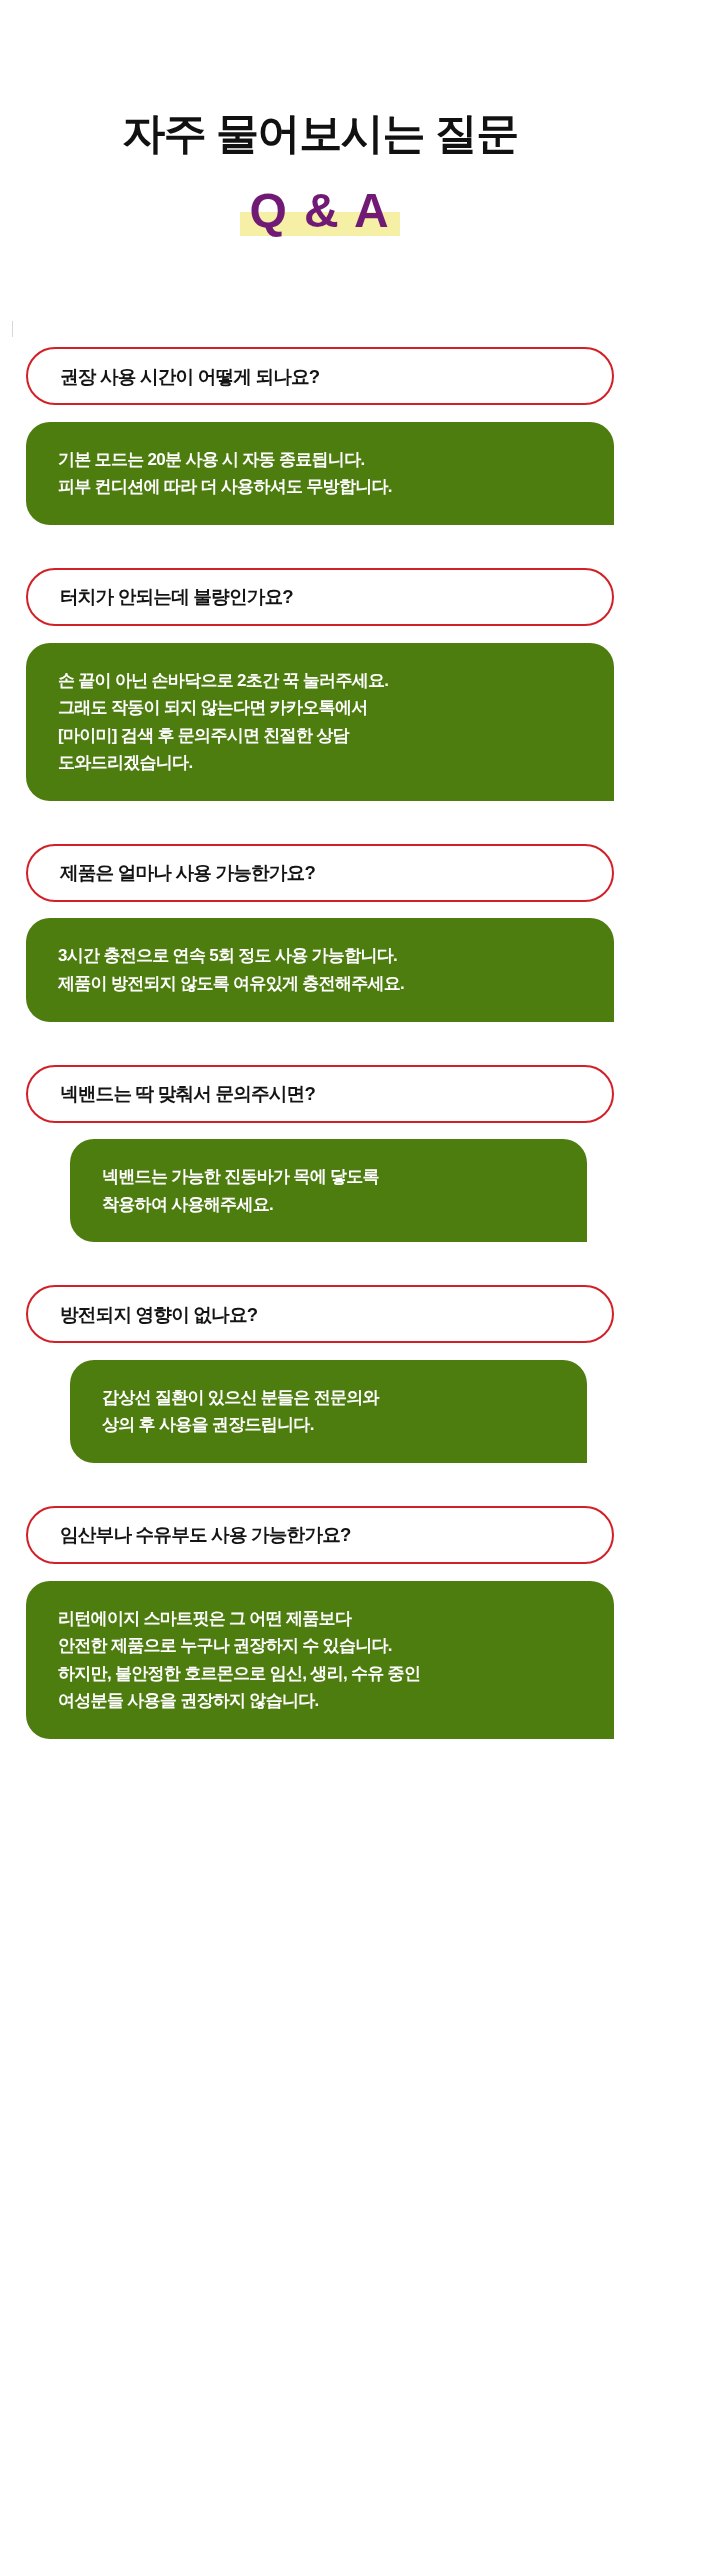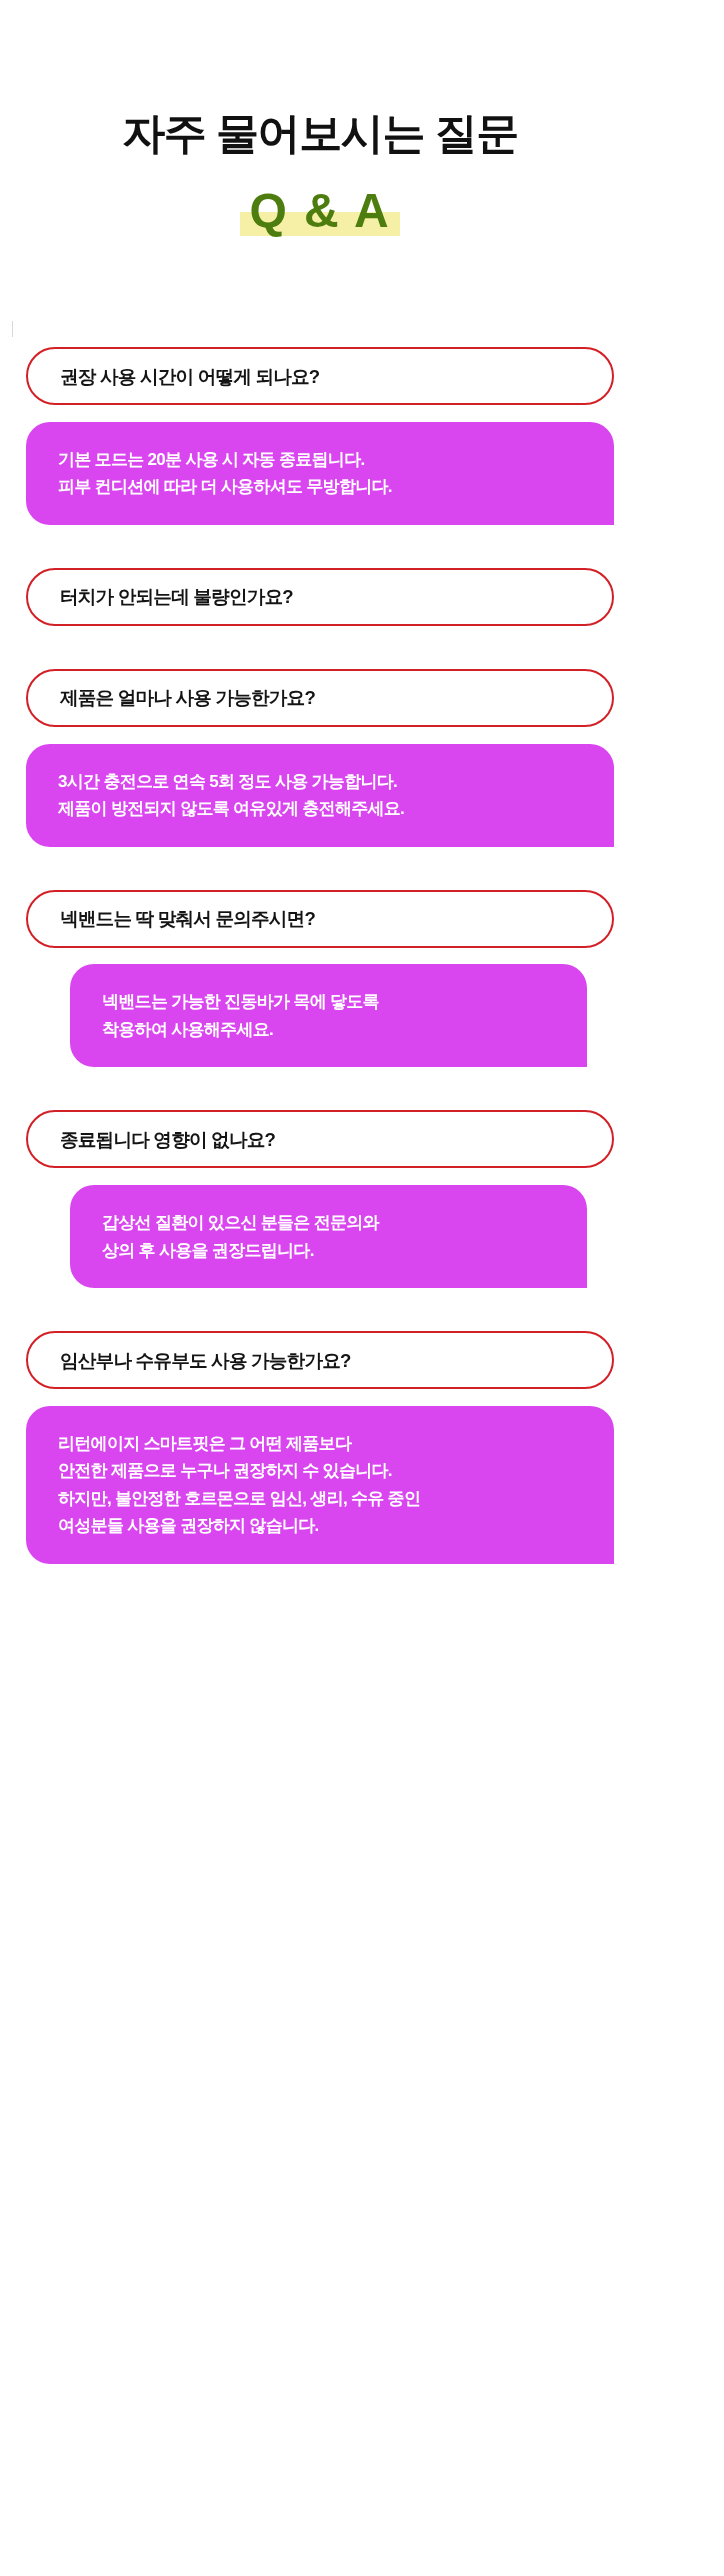--- a/index.html
+++ b/index.html
@@ -43,21 +43,21 @@
     text-align: center;
     line-height: 1;
   }
   .qa-mark {
     position: relative;
     display: inline-block;
     font-family: "Liberation Sans", "DejaVu Sans", sans-serif;
     font-size: 48px;
     font-weight: 700;
     letter-spacing: 1.9px;
-    color: #4d7c0f;
+    color: #701a75;
     padding: 0 9.3px 1.9px 9.3px;
     z-index: 1;
   }
   .qa-highlight {
     position: absolute;
     left: 0;
     right: 0;
     bottom: 0.9px;
     height: 24px;
     background: #f6f0a6;
@@ -102,21 +102,21 @@
     font-size: 18.6px;
     font-weight: 700;
     letter-spacing: -0.8px;
     color: #141414;
     line-height: 1.35;
   }
 
   .answer-bubble {
     box-sizing: border-box;
     margin-top: 16.7px;
-    background: #d946ef;
+    background: #4d7c0f;
     border-radius: 24px 24px 0 24px;
     padding: 24px 32px 24px 32px;
   }
   .answer-bubble.narrow {
     width: 88%;
     margin-left: 44px;
   }
   .answer-text {
     font-size: 17px;
     font-weight: 700;
@@ -152,20 +152,26 @@
         </div>
         <div class="answer-bubble">
           <div class="answer-text">기본 모드는 20분 사용 시 자동 종료됩니다.
 피부 컨디션에 따라 더 사용하셔도 무방합니다.</div>
         </div>
       </li>
       <li class="faq-item">
         <div class="question-bubble">
           <span class="question-text">터치가 안되는데 불량인가요?</span>
         </div>
+        <div class="answer-bubble">
+          <div class="answer-text">손 끝이 아닌 손바닥으로 2초간 꾹 눌러주세요.
+그래도 작동이 되지 않는다면 카카오톡에서
+[마이미] 검색 후 문의주시면 친절한 상담
+도와드리겠습니다.</div>
+        </div>
       </li>
       <li class="faq-item">
         <div class="question-bubble">
           <span class="question-text">제품은 얼마나 사용 가능한가요?</span>
         </div>
         <div class="answer-bubble">
           <div class="answer-text">3시간 충전으로 연속 5회 정도 사용 가능합니다.
 제품이 방전되지 않도록 여유있게 충전해주세요.</div>
         </div>
       </li>
@@ -173,21 +179,21 @@
         <div class="question-bubble">
           <span class="question-text">넥밴드는 딱 맞춰서 문의주시면?</span>
         </div>
         <div class="answer-bubble narrow">
           <div class="answer-text">넥밴드는 가능한 진동바가 목에 닿도록
 착용하여 사용해주세요.</div>
         </div>
       </li>
       <li class="faq-item">
         <div class="question-bubble">
-          <span class="question-text">종료됩니다 영향이 없나요?</span>
+          <span class="question-text">방전되지 영향이 없나요?</span>
         </div>
         <div class="answer-bubble narrow">
           <div class="answer-text">갑상선 질환이 있으신 분들은 전문의와
 상의 후 사용을 권장드립니다.</div>
         </div>
       </li>
       <li class="faq-item">
         <div class="question-bubble">
           <span class="question-text">임산부나 수유부도 사용 가능한가요?</span>
         </div>

